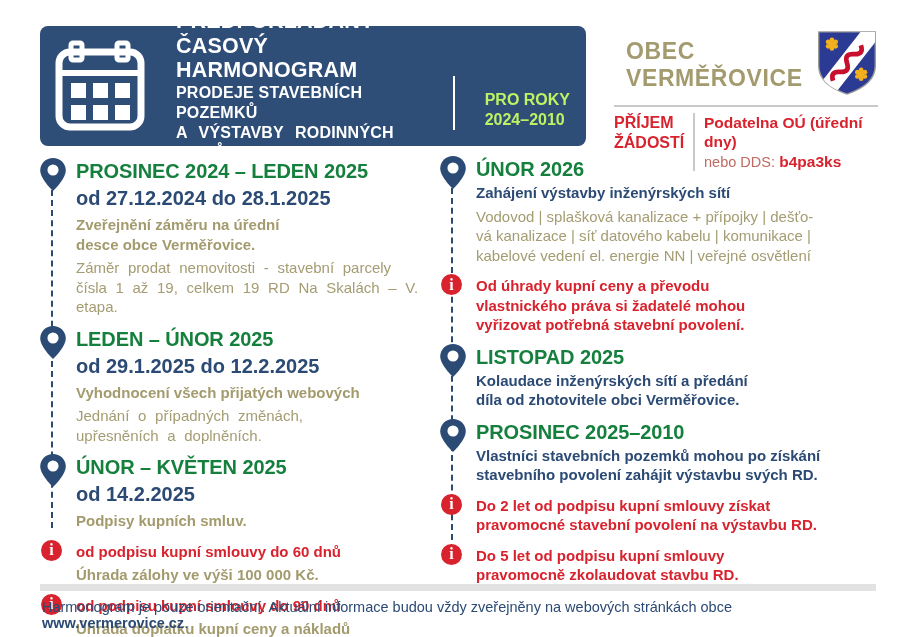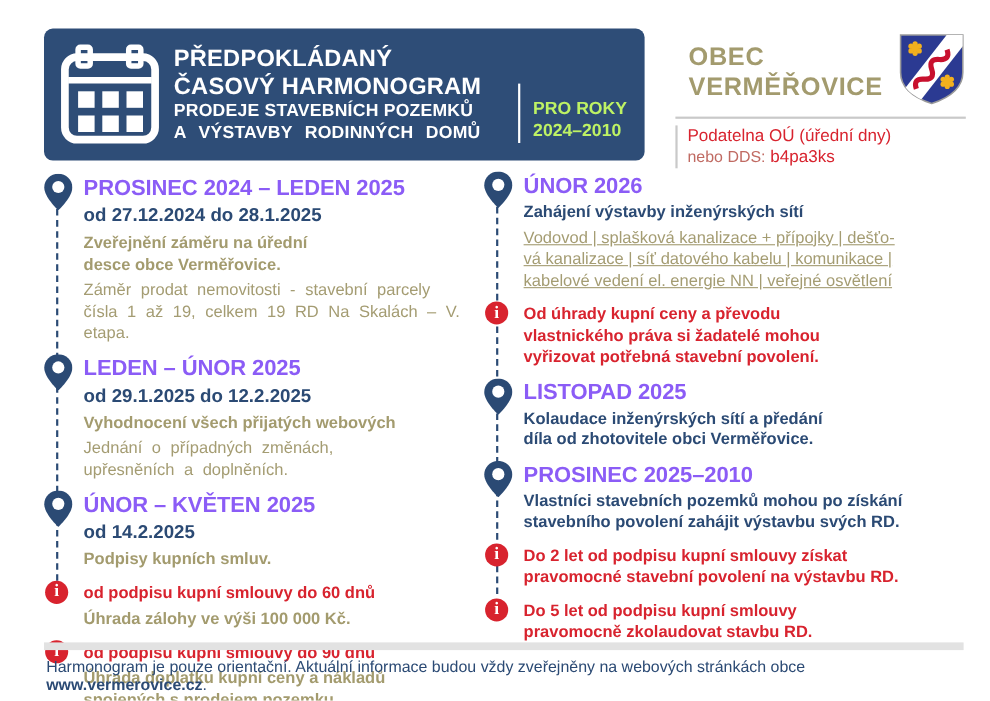--- a/index.html
+++ b/index.html
@@ -2,58 +2,58 @@
 <html><head>
 <meta charset="utf-8">
 <style>
   html,body{margin:0;padding:0;background:#fff;}
   .page{position:relative;width:900px;height:637px;background:#ffffff;overflow:hidden;
         font-family:"Liberation Sans",sans-serif;}
 
   
   .brandbar{position:absolute;left:40px;top:26px;width:546px;height:120px;
             background:#2e4d77;border-radius:8px;display:flex;align-items:center;
-            box-sizing:border-box;padding:0 16px 0 14px;gap:12px;}
+            box-sizing:border-box;padding:0 16px 0 14px;gap:30px;}
   .cal-wrap{flex:0 0 auto;display:flex;align-items:center;}
   .titles{flex:1 1 auto;}
   .t1{color:#fff;font-weight:bold;font-size:21.5px;line-height:1.16;letter-spacing:.2px;}
   .t2{color:#fff;font-weight:bold;font-size:16px;line-height:1.25;letter-spacing:.2px;}
   .t2j{word-spacing:.42em;}
   .vdiv{flex:0 0 auto;width:2px;height:54px;background:#ffffff;align-self:flex-end;margin-bottom:16px;}
   .years{flex:0 0 auto;color:#bef264;font-weight:bold;font-size:16px;line-height:1.25;
          align-self:flex-end;margin-bottom:16px;}
 
   
   .org{position:absolute;left:614px;top:30px;width:264px;}
   .org-top{display:flex;justify-content:space-between;align-items:flex-start;}
   .org-name{color:#a39b6e;font-weight:bold;font-size:23px;line-height:1.17;letter-spacing:.6px;margin-top:8px;margin-left:12px;}
   .org-sep{height:2px;background:#c9c9c9;margin:5px 0 6px;}
   .org-intake{display:flex;align-items:stretch;gap:9px;}
   .intake-label{color:#d8232e;font-weight:bold;font-size:16px;line-height:1.22;}
   .intake-div{width:2px;background:#c9c9c9;}
   .intake-val{font-size:15.5px;line-height:1.25;}
-  .red-b{color:#d8232e;font-weight:normal;}
+  .red-b{color:#d8232e;font-weight:bold;}
   .muted-red{color:#c06a62;font-weight:normal;font-size:14.5px;}
 
   
   .col{position:absolute;}
   .col-left{left:40px;top:160px;width:396px;height:422px;}
   .col-right{left:440px;top:158px;width:438px;height:422px;}
   .tl-line{position:absolute;left:11px;width:0;border-left:2px dashed #2b4a74;}
   .col-left .tl-line{top:30px;height:338px;}
   .col-right .tl-line{top:30px;height:352px;}
   .entry{position:relative;padding-left:36px;margin-bottom:11px;}
   .icon-slot{position:absolute;left:0;top:-2px;}
   .info-badge{position:absolute;left:1px;top:0;width:21px;height:21px;border-radius:50%;
               background:#d8232e;color:#fff;display:flex;align-items:center;justify-content:center;
               font-family:"Liberation Serif",serif;font-weight:bold;font-size:16px;line-height:1;}
-  .heading{margin:0 0 3px;color:#8b5cf6;font-size:20px;font-weight:bold;line-height:1.1;letter-spacing:-.1px;}
+  .heading{margin:0 0 3px;color:#15803d;font-size:20px;font-weight:bold;line-height:1.1;letter-spacing:-.1px;}
   .blk{margin:0 0 4px;font-size:15px;line-height:1.3;}
-  .blk.date{color:#2b4a74;font-weight:bold;font-size:17px;}
-  .blk.olive{color:#a49c72;text-decoration:underline;}
+  .blk.date{color:#2b4a74;font-weight:bold;font-size:20px;}
+  .blk.olive{color:#a49c72;}
   .blk.olive-justify{color:#a49c72;word-spacing:.3em;}
   .blk.olive-bold{color:#a39b6e;font-weight:bold;}
   .blk.navy-bold{color:#2b4a74;font-weight:bold;}
   .blk.red-bold{color:#d8232e;font-weight:bold;}
 
   
   .footer-bar{position:absolute;left:40px;top:584px;width:836px;height:7px;background:#e2e2e2;}
   .footer-text{position:absolute;left:42px;top:599px;width:836px;color:#2b4a74;font-size:14.5px;}
   .footer-text b{font-weight:bold;}
 </style>
@@ -122,20 +122,24 @@
             <circle cx="43" cy="44.7" r="2.5"></circle>
               <circle cx="51" cy="44.7" r="2.5"></circle>
             <circle cx="43" cy="49.3" r="2.5"></circle>
               <circle cx="51" cy="49.3" r="2.5"></circle>
           </g>
         </svg>
       </span>
     </div>
     <div class="org-sep"></div>
     <div class="org-intake">
+      <div class="intake-label">
+        <div>PŘÍJEM</div>
+        <div>ŽÁDOSTÍ</div>
+      </div>
       <div class="intake-div"></div>
       <div class="intake-val">
         <div class="red-b">Podatelna OÚ (úřední dny)</div>
         <div>
           <span class="muted-red">nebo DDS:</span>
           <span class="red-b">b4pa3ks</span>
         </div>
       </div>
     </div>
   </div>

